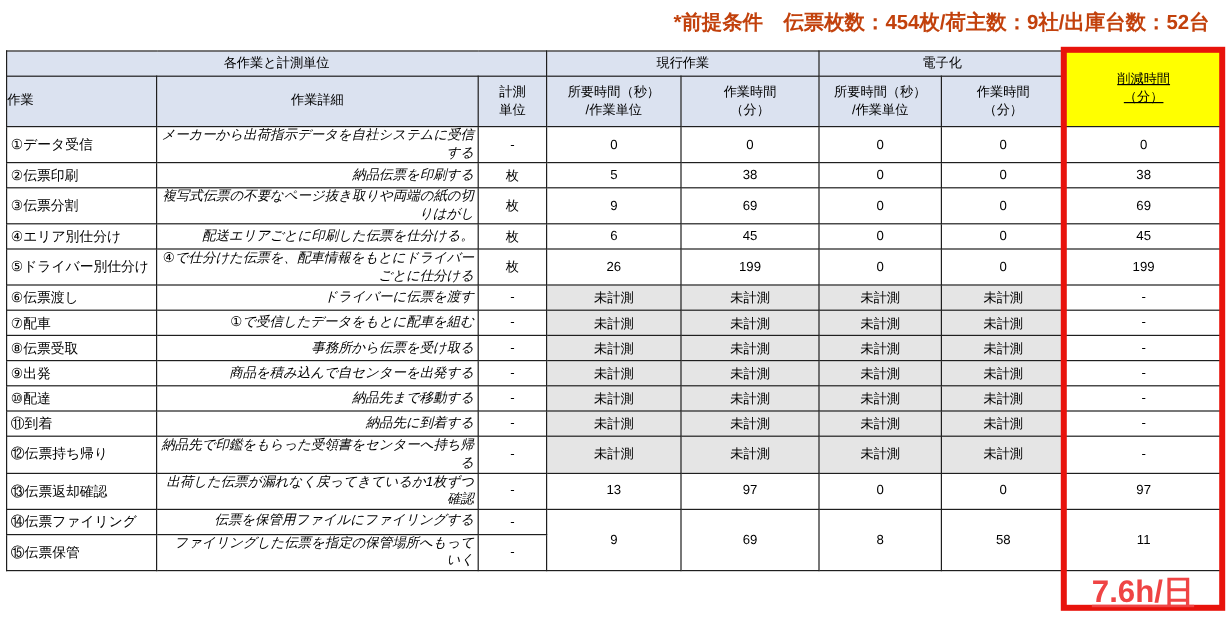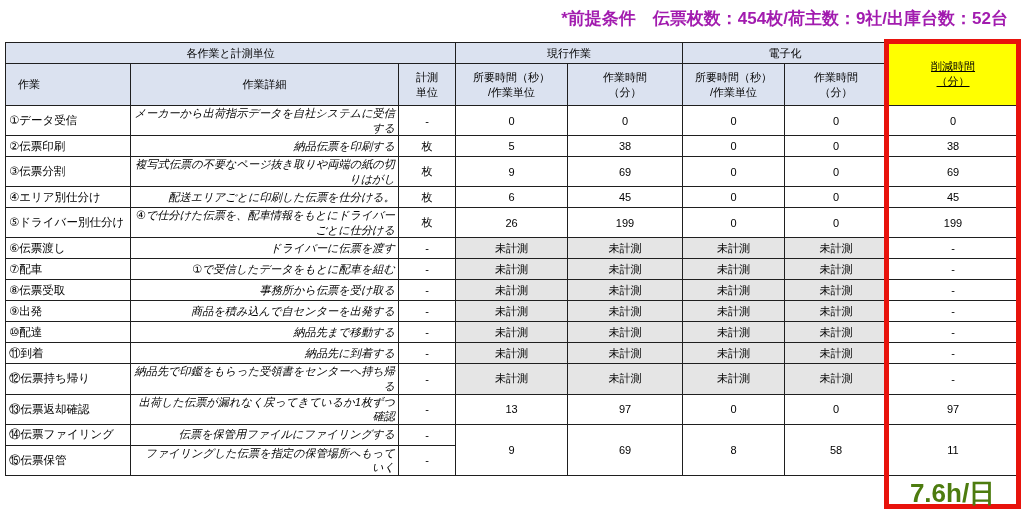--- a/index.html
+++ b/index.html
@@ -13,21 +13,21 @@
     height: 524px;
     background: #ffffff;
     overflow: hidden;
   }
   .title {
     position: absolute;
     top: 7px;
     right: 16px;
     font-size: 17px;
     font-weight: 700;
-    color: #a21caf;
+    color: #c2410c;
     white-space: nowrap;
   }
   table.main {
     position: absolute;
     left: 5px;
     top: 42px;
     width: 1013px;
     border-collapse: collapse;
     table-layout: fixed;
   }
@@ -40,21 +40,21 @@
     background: #dbe2f0;
     font-weight: 400;
     font-size: 11px;
     text-align: center;
     white-space: pre-line;
     line-height: 1.35;
     padding: 1px 2px;
   }
   thead tr.group-row th { height: 21px; }
   thead tr.sub-row th { height: 42px; }
-  thead th.h-task { text-align: left; padding-left: 12px; }
+  thead th.h-task { text-align: left; padding-left: 0; }
   thead th.h-saved { background: #ffff00; text-decoration: underline; }
   tbody td { height: 21px; font-size: 11px; padding: 1px 3px; background: #ffffff; }
   td.c-task  { text-align: left; font-size: 11.5px; white-space: nowrap; overflow: hidden; }
   td.c-detail{ text-align: right; font-size: 11.2px; line-height: 1.3; padding: 0 3px; font-style: italic; }
   td.c-unit  { text-align: center; }
   td.c-num   { text-align: center; }
   td.gray    { background: #e5e5e5; }
   .red-box {
     position: absolute;
     left: 884px;
@@ -65,22 +65,23 @@
     pointer-events: none;
   }
   .daily-total {
     position: absolute;
     left: 889px;
     top: 476px;
     width: 127px;
     text-align: center;
     font-size: 26px;
     font-weight: 700;
-    color: #4d7c0f;
+    color: #ef4444;
     white-space: nowrap;
+    text-decoration: underline;
   }
 </style>
 </head>
 <body>
 
 <div class="page">
 
   <div class="title">*前提条件　伝票枚数：454枚/荷主数：9社/出庫台数：52台</div>
 
   <table class="main">

